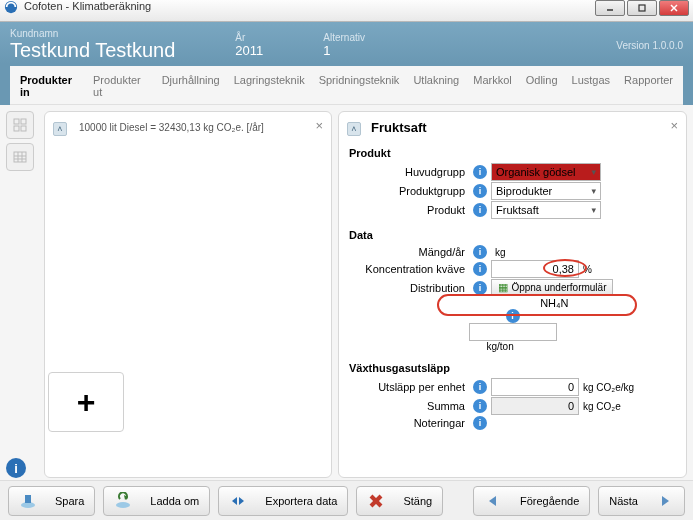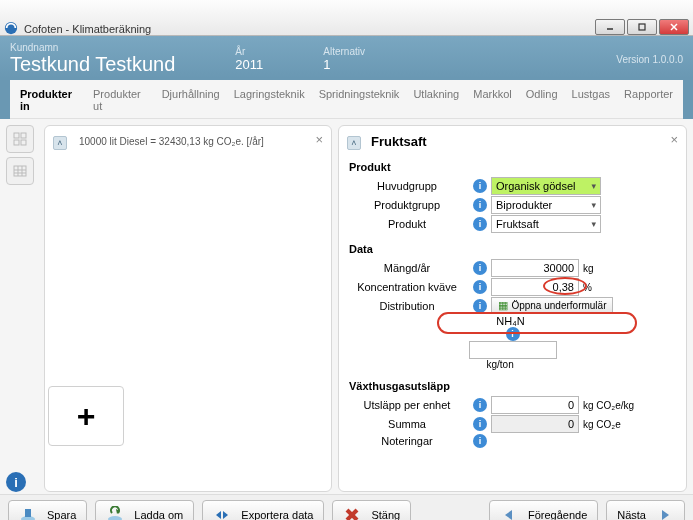--- a/index.html
+++ b/index.html
@@ -1,19 +1,19 @@
 <!DOCTYPE html>
 <html><head>
 <meta charset="utf-8">
 <style>
   * { box-sizing: border-box; margin: 0; padding: 0; font-family: "Segoe UI", Tahoma, sans-serif; }
   body { background: linear-gradient(180deg,#9db9c9 0%,#c5d7e2 50%,#9db9c9 100%); width: 693px; height: 520px; overflow: hidden; font-size: 11px; }
 
   
-  .titlebar { height: 36px; background: linear-gradient(#fdfdfd,#e9e9e9); display:flex; align-items:flex-end; padding:0 4px; border-bottom:1px solid #b8b8b8; }
+  .titlebar { height: 22px; background: linear-gradient(#fdfdfd,#e9e9e9); display:flex; align-items:flex-start; padding:0 4px; border-bottom:1px solid #b8b8b8; }
   .titlebar .app-icon { width:14px; height:14px; margin-right:6px; }
   .titlebar .title { font-size:11px; color:#333; flex:1; }
   .winbtns { display:flex; gap:0; }
   .winbtn { width:30px; height:16px; border:1px solid #7a7a7a; border-radius:2px; margin-left:2px; display:flex;align-items:center;justify-content:center; font-size:9px; background:linear-gradient(#f5f5f5,#d8d8d8); cursor:default;}
   .winbtn.close { background:linear-gradient(#f07b7b,#d43c3c); color:#fff;}
   .winbtn svg { width:10px; height:10px; }
 
   .outer { height:498px; background:#f5f5f5; display:flex; flex-direction:column; }
 
   
@@ -39,39 +39,39 @@
   .collapse { position:absolute; top:10px; left:8px; width:14px;height:14px; background:#d8e4ec; border:1px solid #b3c5d1; border-radius:2px; display:flex;align-items:center;justify-content:center; font-size:9px; color:#4a6b82; cursor:pointer;}
   .panel-title { font-size:13px; font-weight:bold; margin-left:22px; }
   .panel-sub { font-size:10px; color:#555; margin-left:24px; margin-top:2px;}
 
   .left-panel { width:288px; }
   .right-panel { flex:1; overflow:auto; }
 
   .form { margin-top:12px; font-size:11px; }
   .section-h { font-weight:bold; margin:10px 0 4px 0; }
   .frow { display:flex; align-items:center; margin:1px 0; }
-  .frow .flabel { width:120px; text-align:center; padding-right:4px; }
+  .frow .flabel { width:120px; text-align:right; padding-right:4px; }
   .ii { width:14px;height:14px; background:#3d8bd6; color:#fff; border-radius:50%; font-size:9px; display:inline-flex;align-items:center;justify-content:center; font-weight:bold; margin:0 4px;}
   .combo, .txt { border:1px solid #b8b8b8; background:#fff; font-size:11px; height:18px; }
   .combo { width:110px; display:flex; align-items:center; padding:0 4px; position:relative; cursor:pointer;}
   .combo::after { content:"▾"; position:absolute; right:4px; color:#555; font-size:9px;}
-  .combo.org { background:#bef264; }
+  .combo.org { background:#b91c1c; }
   .txt { width:88px; text-align:right; padding:0 4px; }
   .txt.ro { background:#eee; }
   .unit { margin-left:4px; width:56px; font-size:10px; }
   .btn-sub { border:1px solid #b8b8b8; background:linear-gradient(#fefefe,#e6e6e6); font-size:10px; padding:1px 6px; cursor:pointer; display:inline-flex;align-items:center;gap:3px;}
   .btn-sub .ic { color:#3a8c2d; font-size:11px;}
 
   .red-mark1 { position:absolute; border:2px solid #d93a2b; border-radius:50%; width:44px; height:18px; pointer-events:none; }
   .red-mark2 { position:absolute; border:2px solid #d93a2b; border-radius:12px; width:200px; height:22px; pointer-events:none; }
 
   .plus-card { width:76px; height:60px; border:1px solid #d0d0d0; border-radius:4px; background:#fff; display:flex;align-items:center;justify-content:center; font-size:32px; font-weight:bold; cursor:pointer; position:absolute; left:48px; bottom:48px; }
 
   .footer { height:40px; background:#f0f0f0; display:flex; align-items:center; padding:0 8px; gap:8px; border-top:1px solid #ddd;}
-  .fbtn { display:flex; align-items:center; gap:10px; background:linear-gradient(#fefefe,#e4e4e4); border:1px solid #bcbcbc; border-radius:4px; padding:5px 10px; font-size:11px; cursor:pointer;}
+  .fbtn { display:flex; align-items:center; gap:18px; background:linear-gradient(#fefefe,#e4e4e4); border:1px solid #bcbcbc; border-radius:4px; padding:5px 10px; font-size:11px; cursor:pointer;}
   .fbtn .fico { width:18px; height:18px; display:inline-flex;align-items:center;justify-content:center;}
   .spacer { flex:1; }
 </style>
 </head>
 <body>
 
 <div class="titlebar">
   <span class="app-icon">
     <svg viewBox="0 0 16 16">
         <circle cx="8" cy="8" r="7" fill="#2a6fb5"></circle>
@@ -186,21 +186,20 @@
           <span class="ii">i</span>
           <div class="combo">
               <span>Fruktsaft</span>
             </div>
         </div>
 
         <div class="section-h">Data</div>
         <div class="frow">
           <span class="flabel">Mängd/år</span>
           <span class="ii">i</span>
-          <input class="txt" value="30000" style="">
           <span class="unit">kg</span>
         </div>
         <div class="frow" style="position:relative;">
           <span class="flabel">Koncentration kväve</span>
           <span class="ii">i</span>
           <input class="txt" value="0,38" style="">
           <span class="unit">%</span>
           <span class="red-mark1" style="left:194px; top:-1px;"></span>
         </div>
         <div class="frow">

